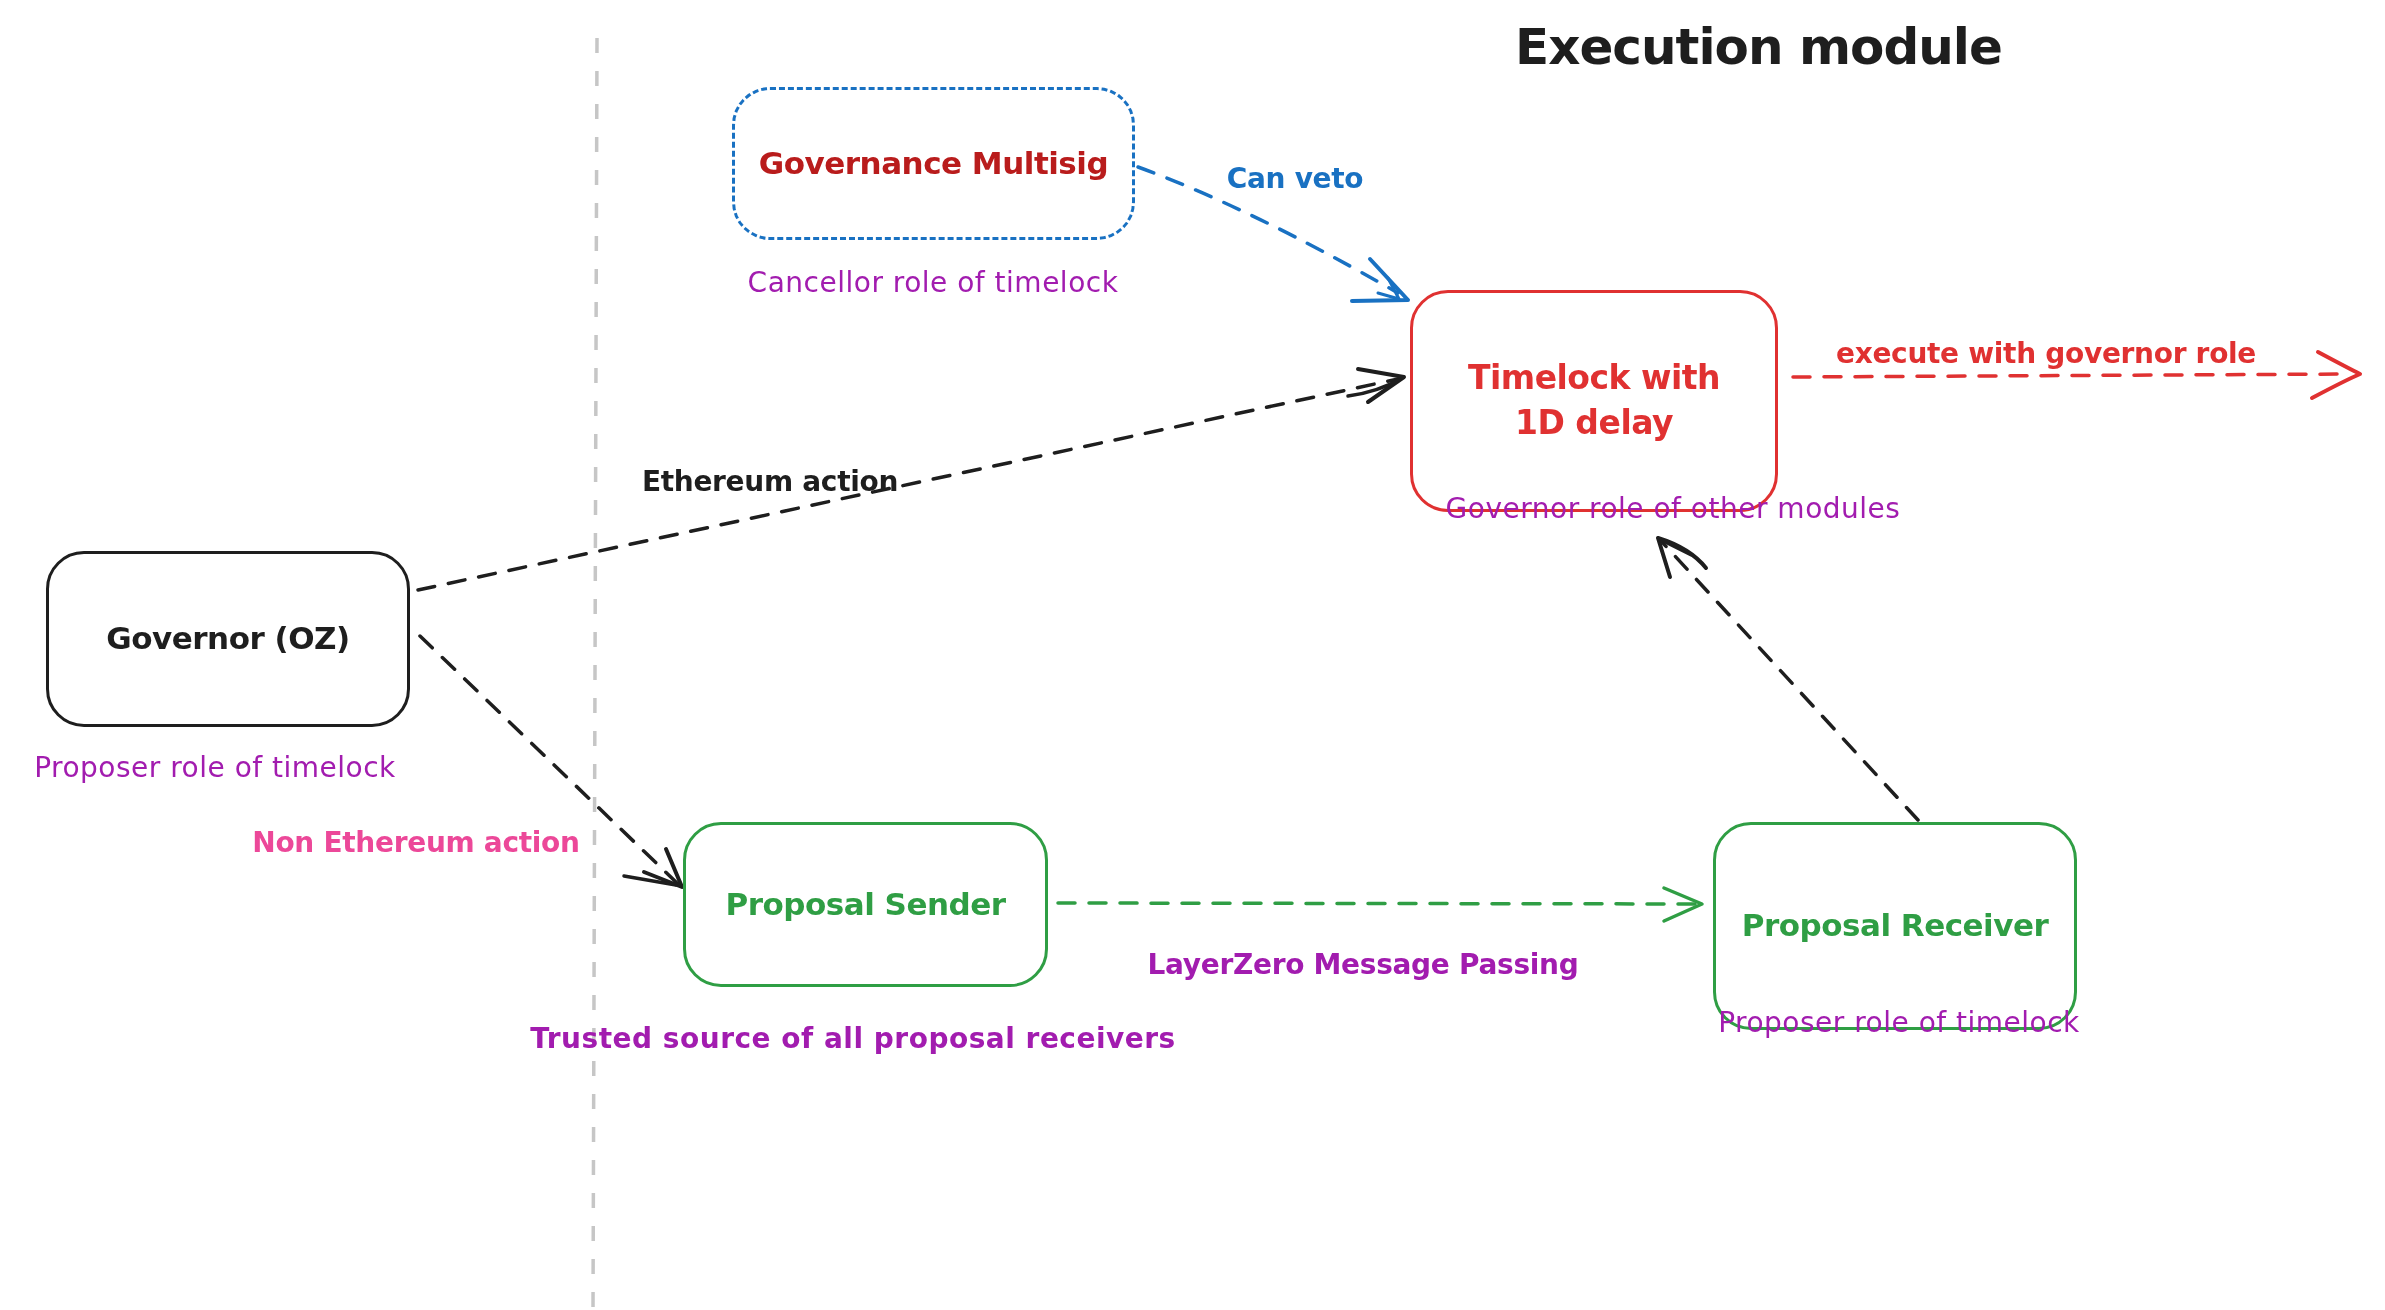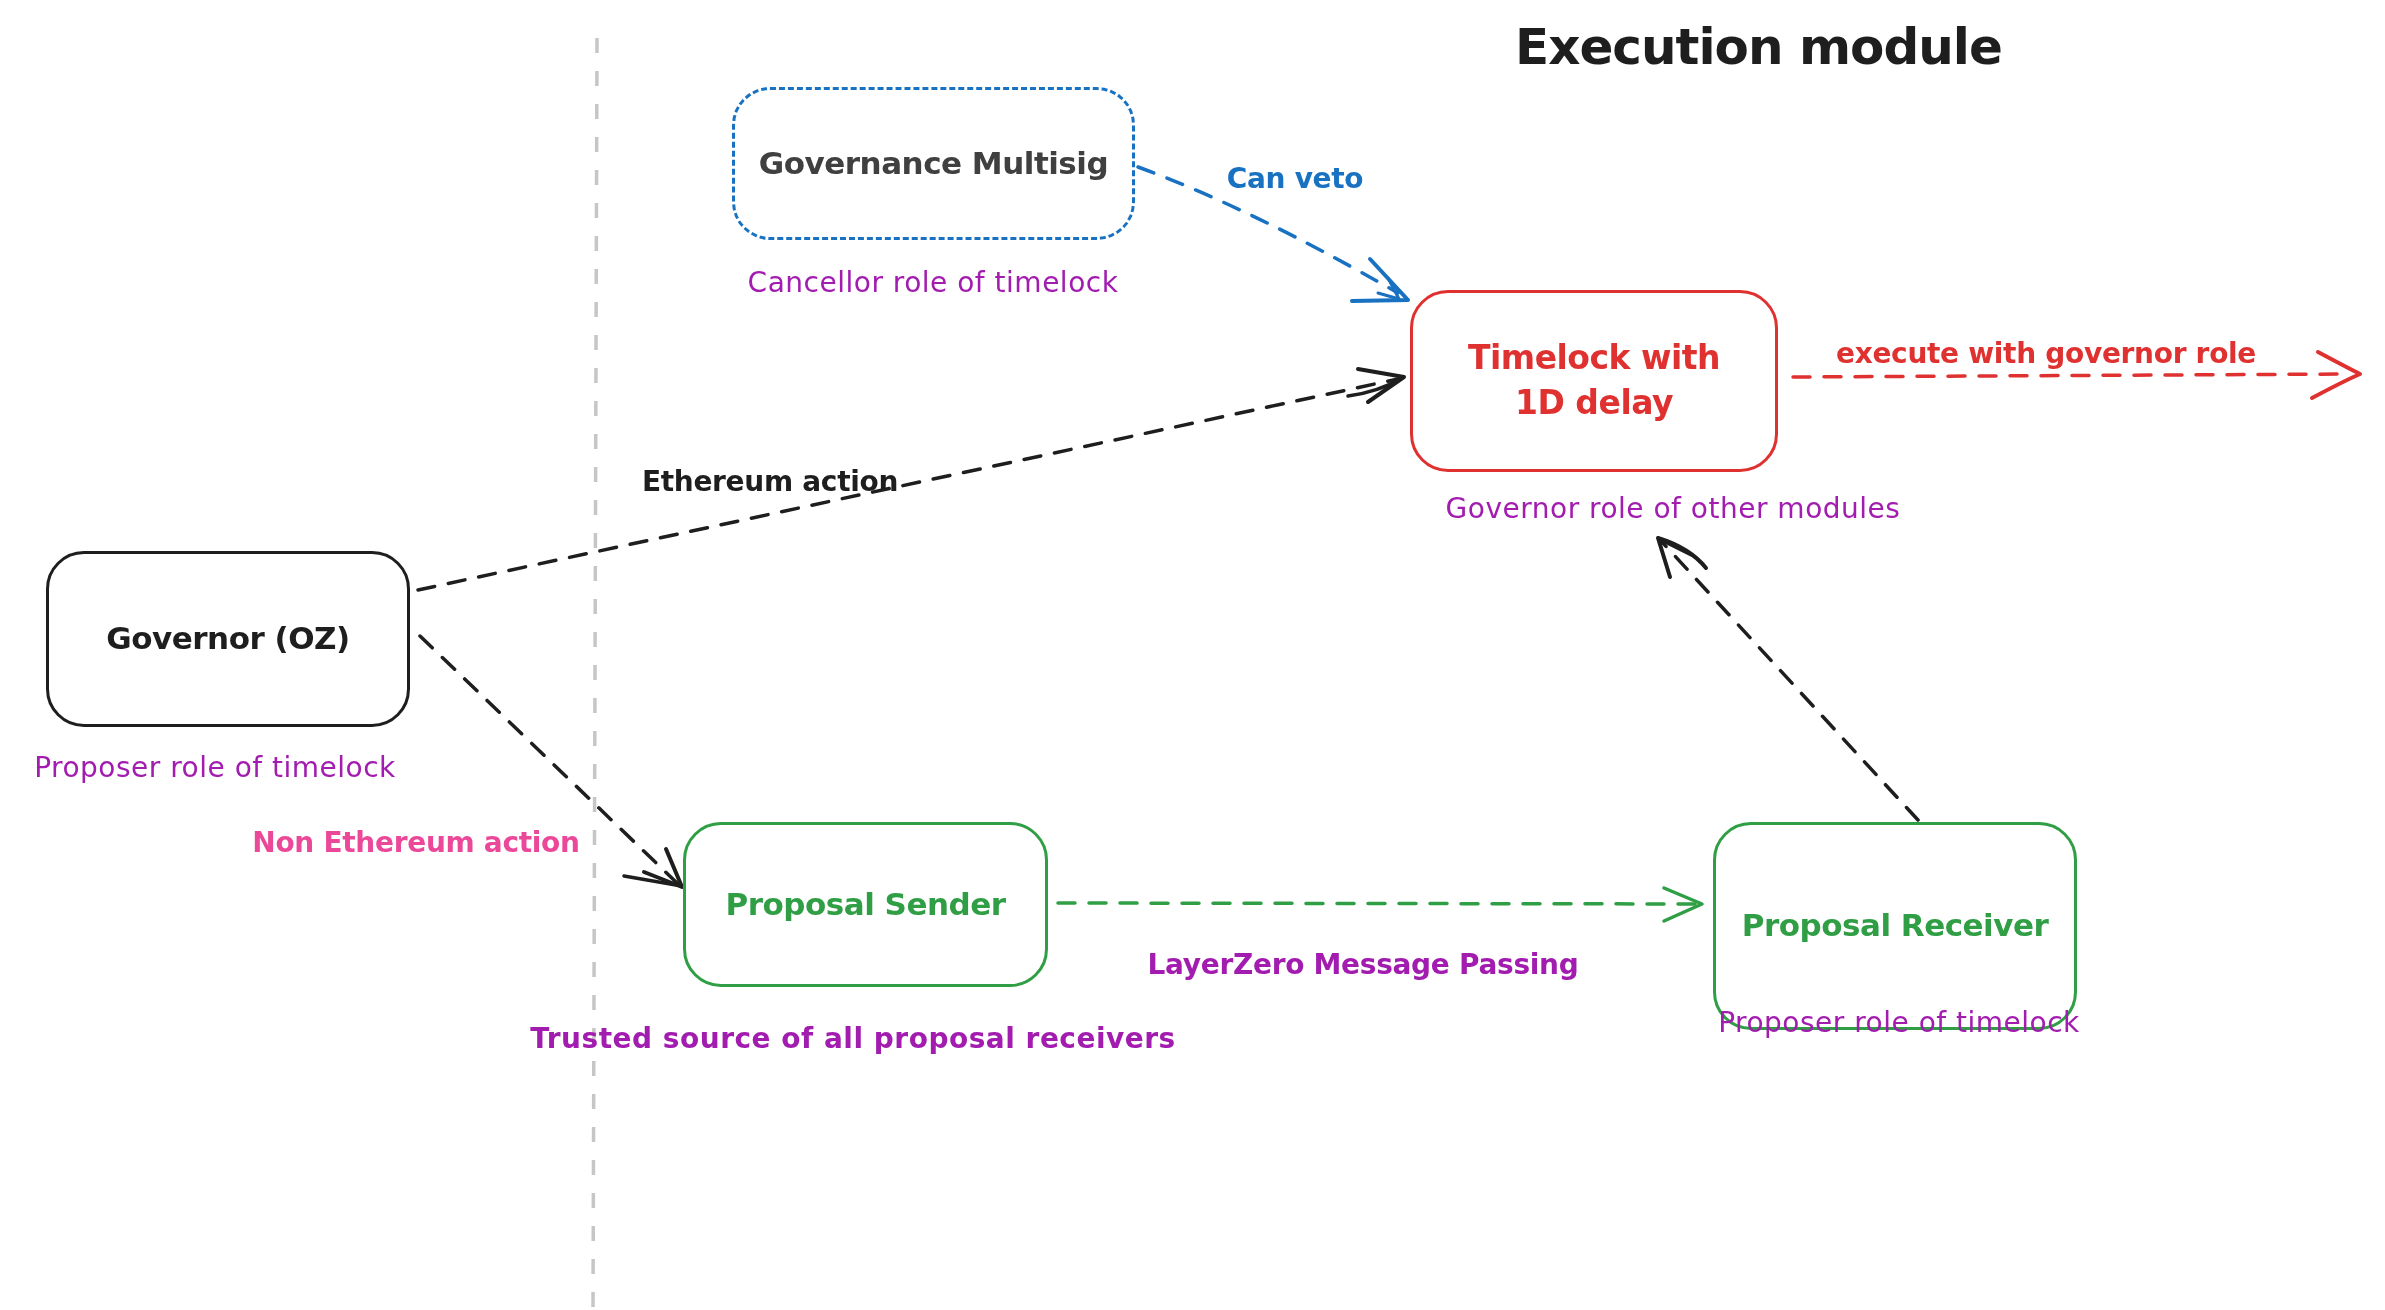--- a/index.html
+++ b/index.html
@@ -32,22 +32,22 @@
     box-sizing: border-box;
     background: transparent;
   }
   .node-label {
     font-size: 31px;
     font-weight: 600;
     line-height: 1.35;
     letter-spacing: -0.5px;
   }
   .node-multisig   { left: 732px;  top: 87px;  width: 403px; height: 153px; border: 3.5px dashed #1971c2; }
-  .node-multisig .node-label { color: #404040; }
-  .node-timelock   { left: 1410px; top: 290px; width: 368px; height: 182px; border: 3.5px solid #e03131; }
+  .node-multisig .node-label { color: #b91c1c; }
+  .node-timelock   { left: 1410px; top: 290px; width: 368px; height: 222px; border: 3.5px solid #e03131; }
   .node-timelock .node-label { color: #e03131; font-size: 33px; width: 310px; }
   .node-governor   { left: 46px;   top: 551px; width: 364px; height: 176px; border: 3.5px solid #1e1e1e; }
   .node-governor .node-label { color: #1e1e1e; text-align: center; }
   .node-sender     { left: 683px;  top: 822px; width: 365px; height: 165px; border: 3.5px solid #2f9e44; }
   .node-sender .node-label { color: #2f9e44; }
   .node-receiver   { left: 1713px; top: 822px; width: 364px; height: 208px; border: 3.5px solid #2f9e44; }
   .node-receiver .node-label { color: #2f9e44; }
 
   .sublabel {
     position: absolute;

